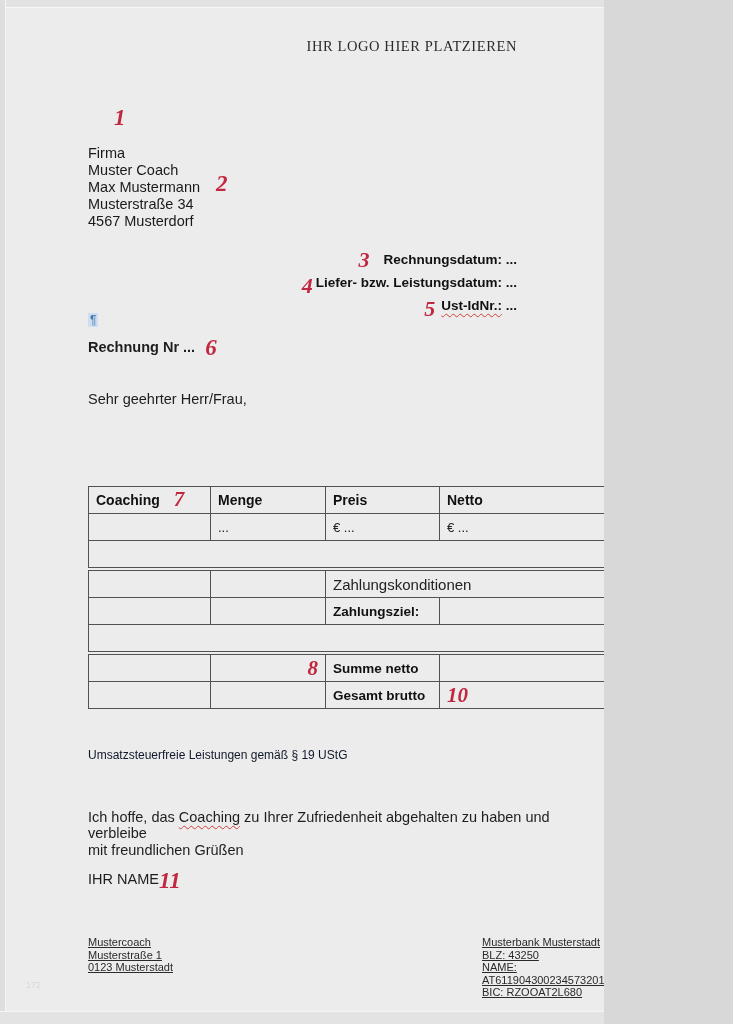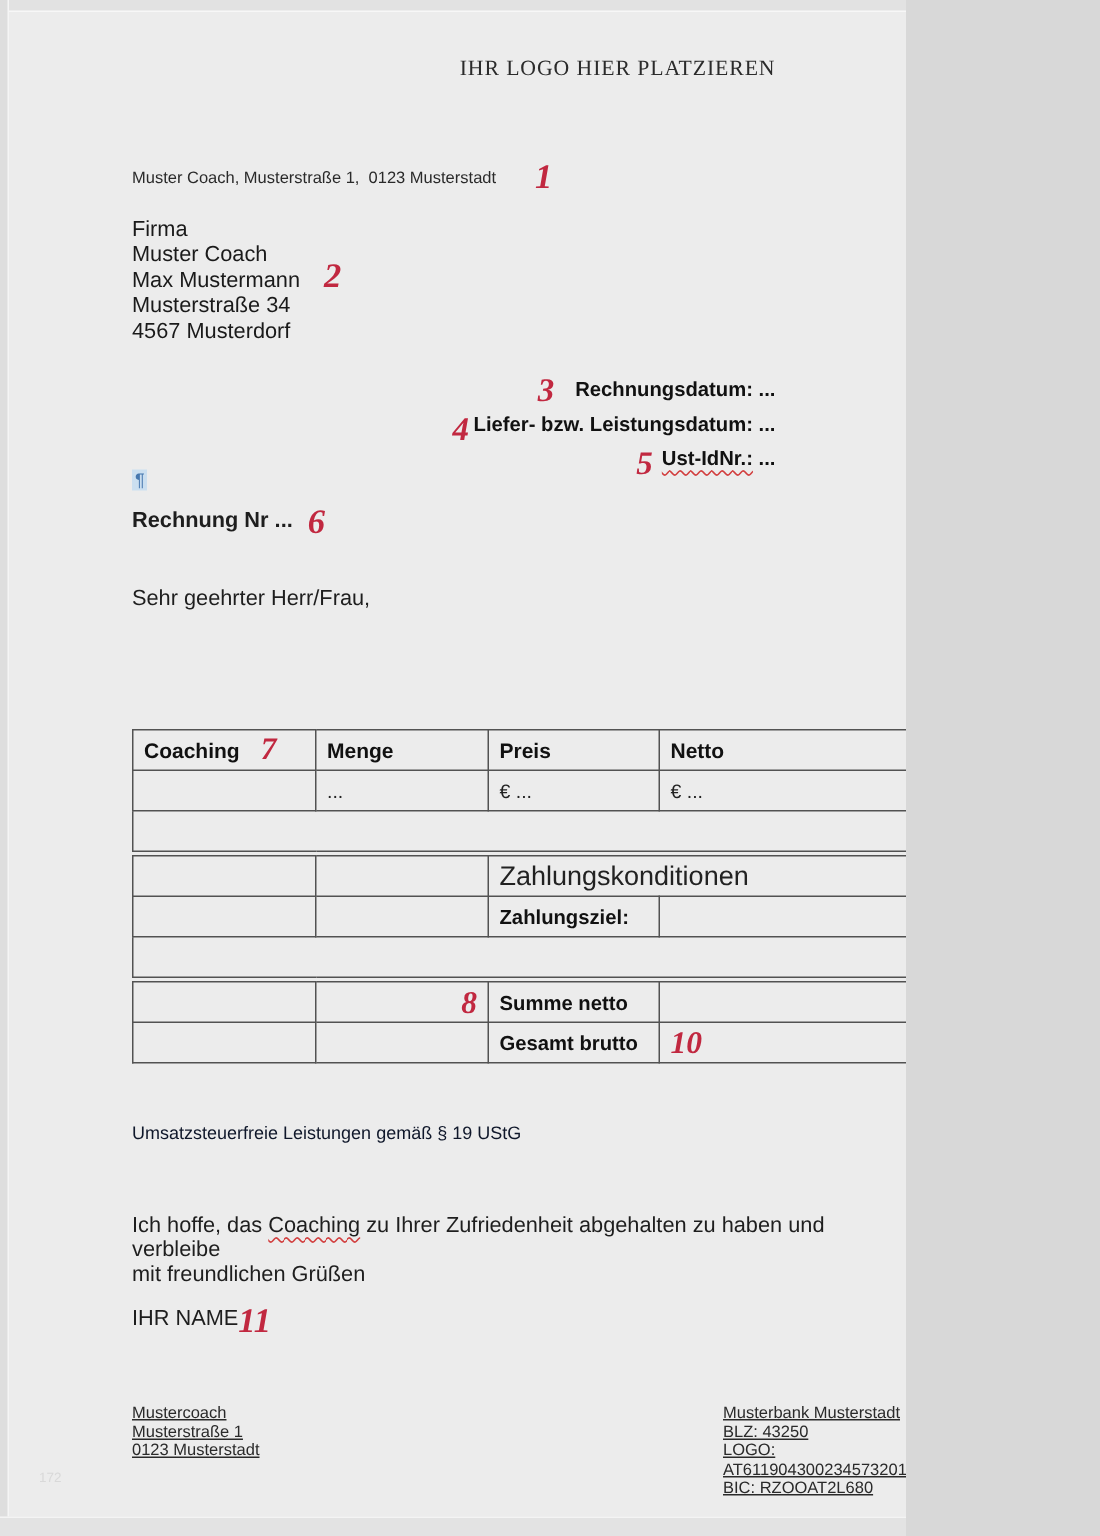--- a/index.html
+++ b/index.html
@@ -43,21 +43,21 @@
 
   .salutation{left:88px;top:391px;font-size:14.5px;}
   .intro{left:88px;top:424px;width:580px;font-size:14.5px;line-height:21px;white-space:pre-line;}
 
   .tables{left:88px;top:486px;width:557px;}
   table.tbl{border-collapse:collapse;table-layout:fixed;width:557px;font-size:13px;color:#222;}
   table.tbl + table.tbl{margin-top:2px;}
   table.tbl td{border:1px solid #525252;height:26px;padding:0 7px;vertical-align:middle;}
   td.th{font-weight:bold;font-size:14px;color:#111;}
   td.bold{font-weight:bold;font-size:13.5px;color:#111;}
-  td.cond{font-size:18px;}
+  td.cond{font-size:15px;}
   td.num-right{text-align:right;}
   .cell-flex{display:flex;align-items:center;}
   .cell-flex .marker-sm{margin-left:14px;position:relative;top:-1px;}
 
   .tax-note{left:88px;top:748px;font-size:12px;color:#0f172a;}
   .closing1{left:88px;top:809px;font-size:14.5px;}
   .closing2{left:88px;top:842px;font-size:14.5px;}
   .signature{left:88px;top:871px;display:flex;align-items:flex-start;font-size:14.5px;}
   .signature .marker{position:relative;top:-2px;}
 
@@ -75,21 +75,20 @@
 <div class="screen">
 
   <div class="edge-top"></div>
   <div class="edge-left"></div>
   <div class="edge-right"></div>
   <div class="edge-bottom"></div>
 
   <div class="abs logo">IHR LOGO HIER PLATZIEREN</div>
 
   <div class="abs sender">
-    <span class="sender-text">Muster Coach, Musterstraße 1,  0123 Musterstadt</span>
     <span class="marker">1</span>
   </div>
 
   <div class="abs recipient">
     <div>Firma</div>
     <div>Muster Coach</div>
     <div>Max Mustermann</div>
     <div>Musterstraße 34</div>
     <div>4567 Musterdorf</div>
     <span class="marker">2</span>
@@ -223,19 +222,19 @@
   </div>
 
   <div class="abs footer f1">
     <div>Mustercoach</div>
     <div>Musterstraße 1</div>
     <div>0123 Musterstadt</div>
   </div>
   <div class="abs footer f3">
     <div>Musterbank Musterstadt</div>
     <div>BLZ: 43250</div>
-    <div>LOGO: AT611904300234573201</div>
+    <div>NAME: AT611904300234573201</div>
     <div>BIC: RZOOAT2L680</div>
   </div>
 
   <div class="abs watermark">172</div>
 
 </div>
 
 </body></html>

